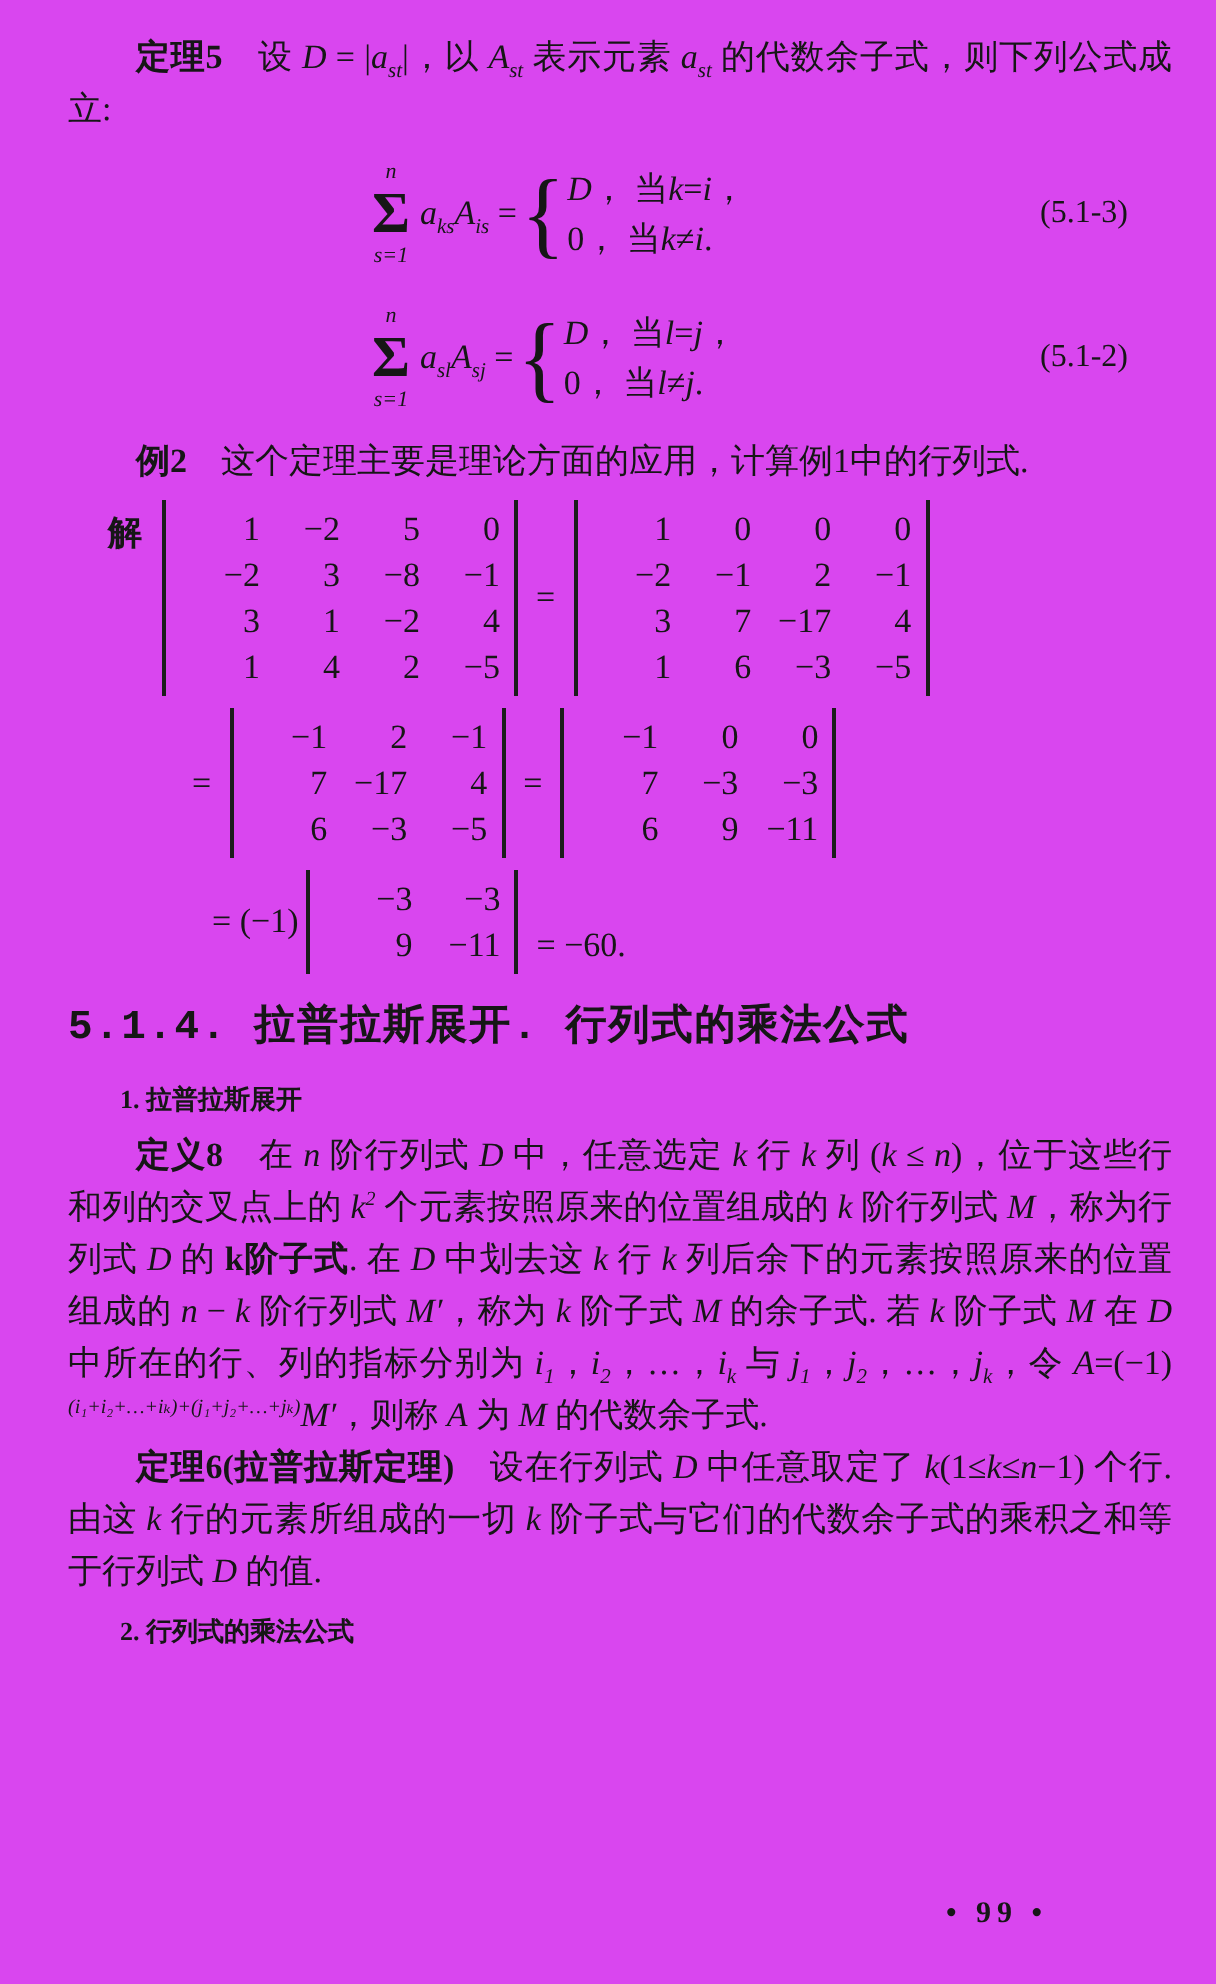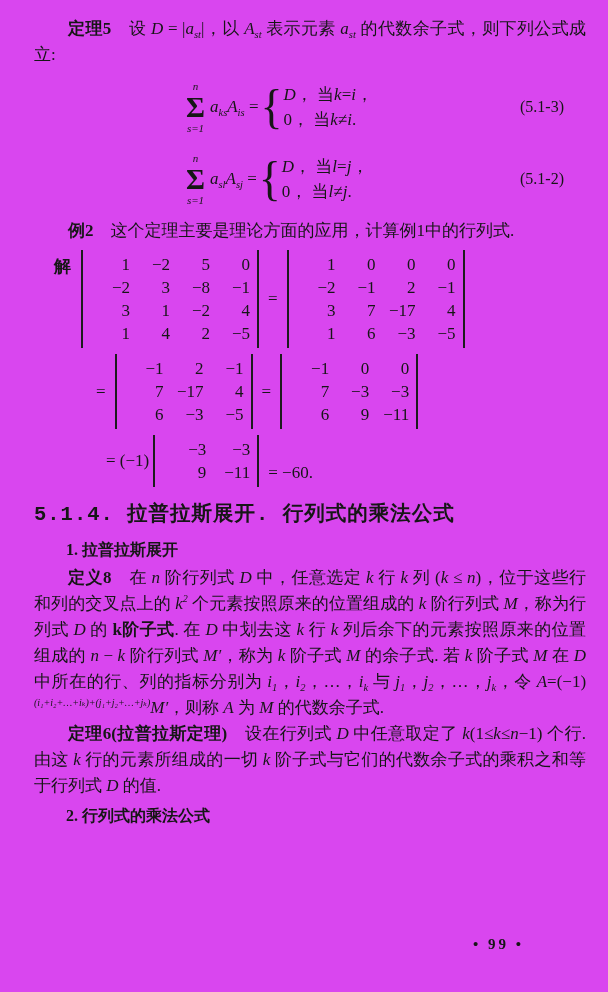--- a/index.html
+++ b/index.html
@@ -58,25 +58,25 @@
   .sol-coef{font-size:17px;margin-right:4px;white-space:nowrap;}
   .sol-result{font-size:17px;margin-left:9px;white-space:nowrap;margin-top:24px;}
   
   h2.section-heading{
     margin:14px 0 8px 0;
     font-size:20.5px;line-height:28px;
     font-weight:bold;letter-spacing:1px;font-family:Liberation Mono, monospace;
   }
   h3.sub-heading{
     margin:4px 0 2px 0;
-    font-size:16px;line-height:26px;
+    font-size:13px;line-height:26px;
     font-weight:bold;text-indent:2em;
   }
   .page-number{
-    position:absolute;right:84px;bottom:35px;
+    position:absolute;right:84px;bottom:22px;
     font-size:15px;font-weight:bold;letter-spacing:3px;
   }
 </style>
 </head>
 <body>
 
 <div class="page">
 
   <p class="para"><span class="run-b">定理5</span><span class="run-t">　设 </span><span class="run-i">D</span><span class="run-t"> = |</span><span class="run-i">a</span><sub class="run-s">st</sub><span class="run-t">|，以 </span><span class="run-i">A</span><sub class="run-s">st</sub><span class="run-t"> 表示元素 </span><span class="run-i">a</span><sub class="run-s">st</sub><span class="run-t"> 的代数余子式，则下列公式成立:</span></p>
 

